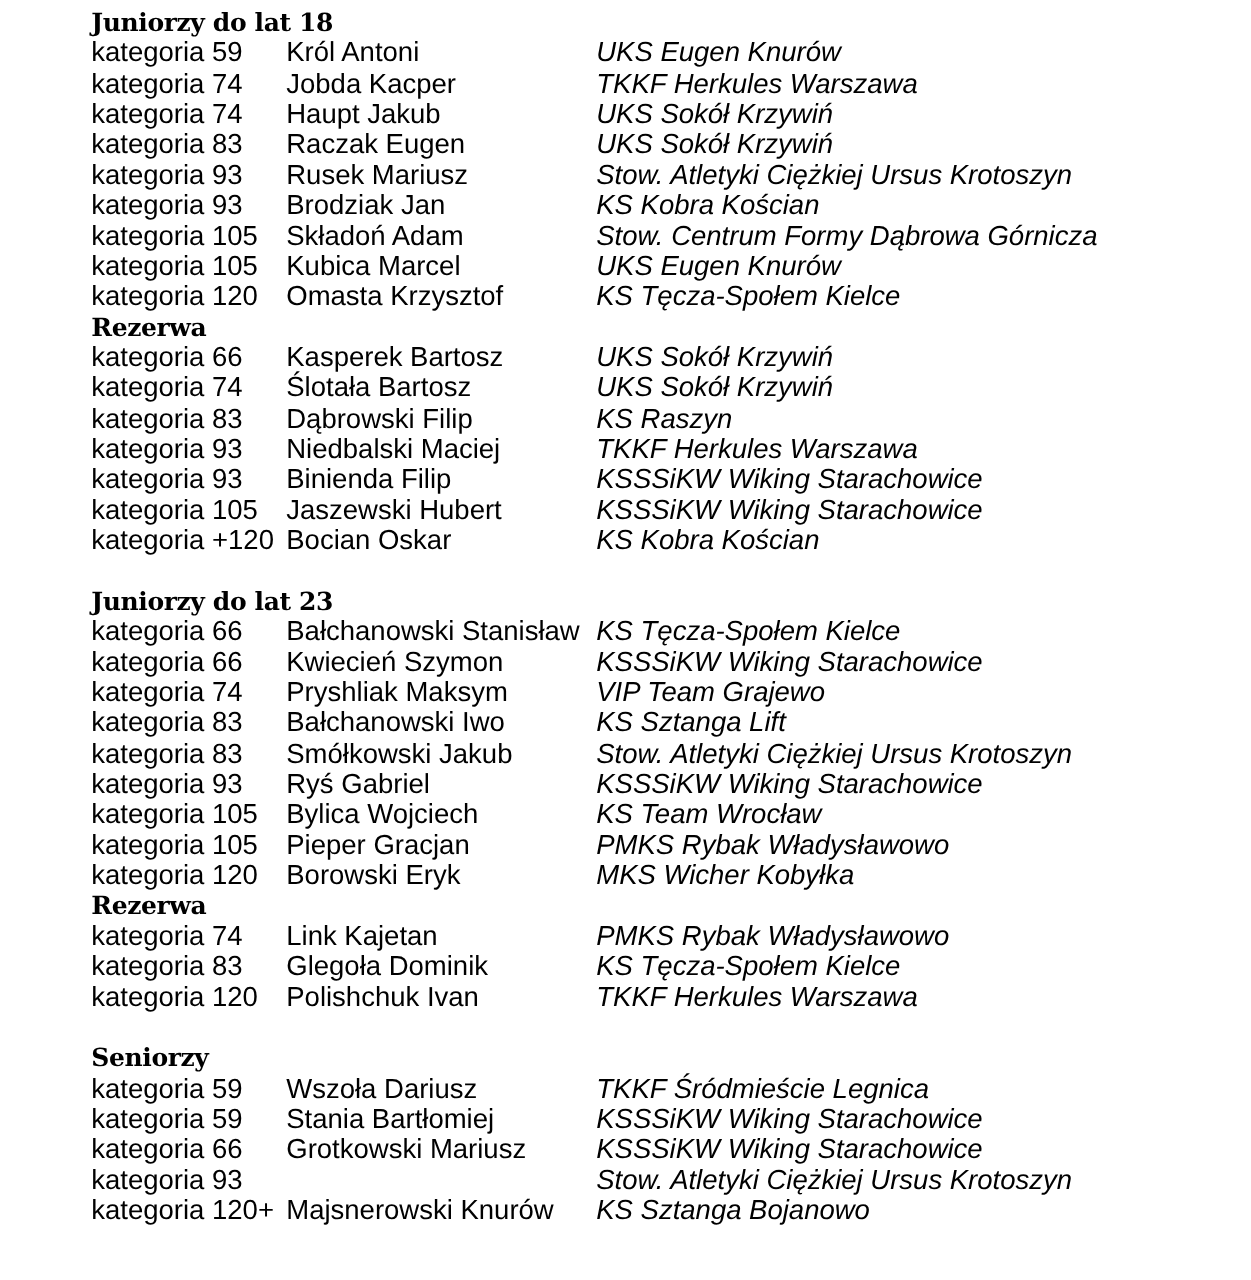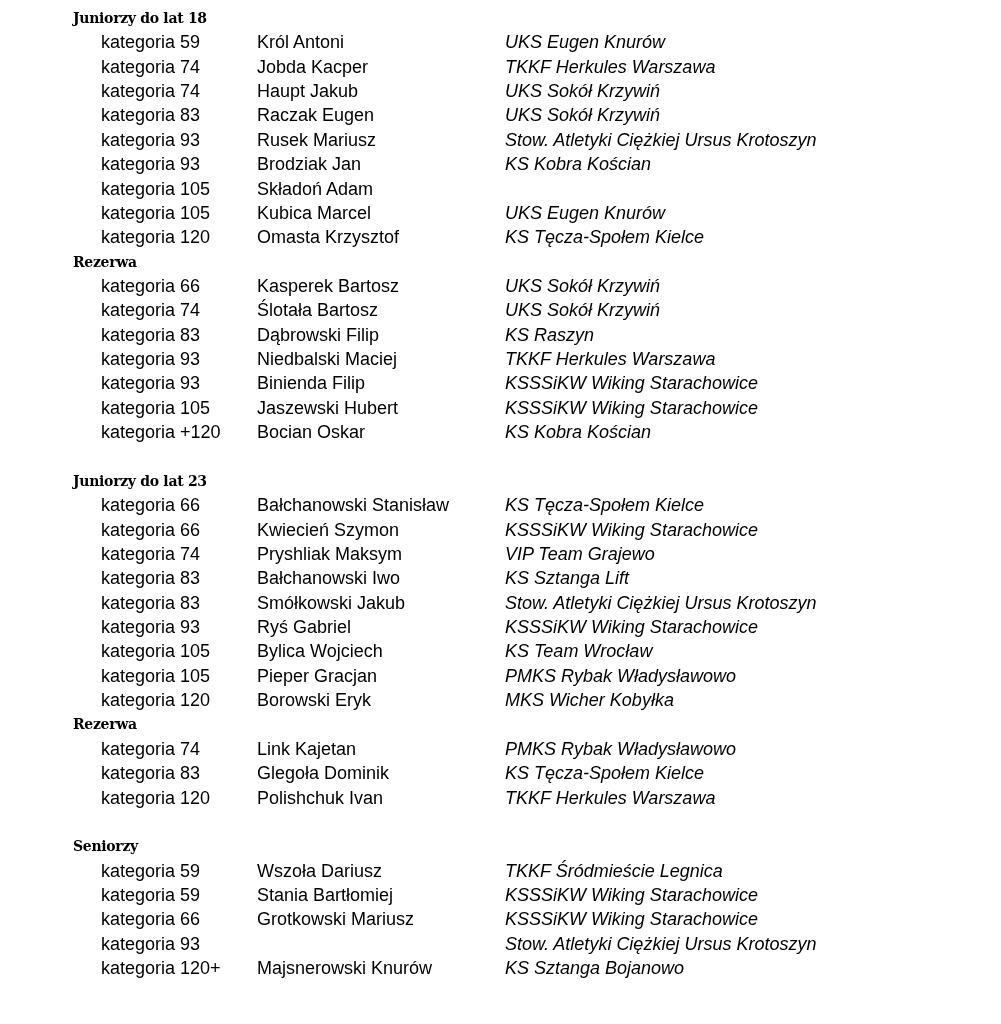--- a/index.html
+++ b/index.html
@@ -1,20 +1,20 @@
 <!DOCTYPE html>
 <html><head>
   <meta charset="utf-8">
   <style>
     html, body { margin: 0; padding: 0; background: #ffffff; }
     body { width: 1001px; height: 1024px; position: relative; overflow: hidden; }
     .doc { position: absolute; left: 73px; top: 6px; width: 900px; }
     .line { height: 24.36px; line-height: 24.36px; position: relative; white-space: nowrap; color: #000; }
-    .heading { font-family: "DejaVu Serif", "Liberation Serif", serif; font-weight: bold; font-size: 14px; letter-spacing: -0.3px; }
-    .row { font-family: "Liberation Sans", sans-serif; font-size: 18px; margin-left: 28px; }
+    .heading { font-family: "DejaVu Serif", "Liberation Serif", serif; font-weight: bold; font-size: 20px; letter-spacing: -0.3px; }
+    .row { font-family: "Liberation Sans", sans-serif; font-size: 22px; }
     .row span { position: absolute; top: 0; }
     .c1 { left: 0; }
     .c2 { left: 156px; }
     .c3 { left: 404px; font-style: italic; }
     .blank { height: 24.36px; }
   </style>
 </head>
 <body>
 
 <div class="doc" id="doc">
@@ -45,20 +45,21 @@
       <span class="c3">Stow. Atletyki Ciężkiej Ursus Krotoszyn</span>
     </div>
     <div class="line row">
       <span class="c1">kategoria 93</span>
       <span class="c2">Brodziak Jan</span>
       <span class="c3">KS Kobra Kościan</span>
     </div>
     <div class="line row">
       <span class="c1">kategoria 105</span>
       <span class="c2">Składoń Adam</span>
+      <span class="c3">Stow. Centrum Formy Dąbrowa Górnicza</span>
     </div>
     <div class="line row">
       <span class="c1">kategoria 105</span>
       <span class="c2">Kubica Marcel</span>
       <span class="c3">UKS Eugen Knurów</span>
     </div>
     <div class="line row">
       <span class="c1">kategoria 120</span>
       <span class="c2">Omasta Krzysztof</span>
       <span class="c3">KS Tęcza-Społem Kielce</span>

